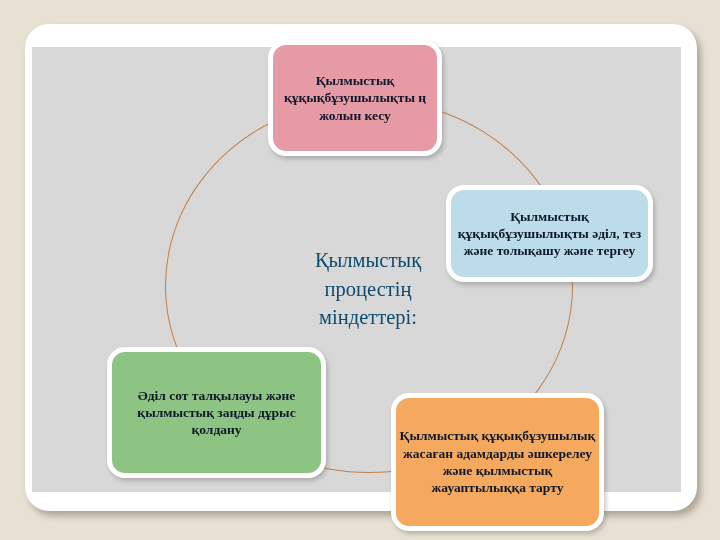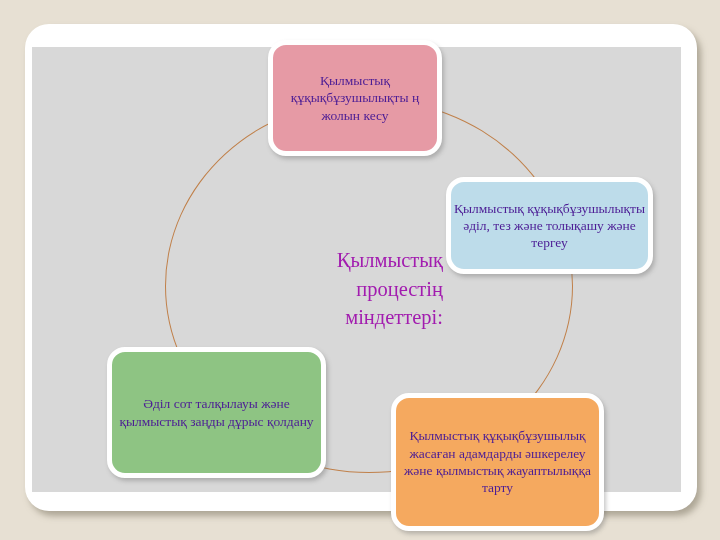--- a/index.html
+++ b/index.html
@@ -40,54 +40,55 @@
     z-index: 2;
     border: 5px solid #ffffff;
     border-radius: 18px;
     box-shadow: 2px 3px 4px rgba(95, 95, 95, 0.35);
     display: flex;
     align-items: center;
     justify-content: center;
     text-align: center;
     font-size: 13.5px;
     line-height: 1.28;
-    color: #4c1d95;
+    color: #0f172a;
     padding: 3px 2px;
     box-sizing: border-box;
+    font-weight: bold;
   }
   .node-top        { left: 268px; top: 40px;  width: 174px; height: 116px; }
   .node-right      { left: 446px; top: 177px; width: 207px; height: 97px;  }
   .node-bottomright{ left: 391px; top: 345px; width: 213px; height: 138px; }
   .node-bottomleft { left: 107px; top: 347px; width: 219px; height: 131px; }
   .node-left       { left: 57px;  top: 176px; width: 222px; height: 90px;  }
   .center-title {
     position: absolute;
     z-index: 2;
     left: 293px; top: 246px;
     width: 150px;
-    text-align: right;
+    text-align: center;
     font-size: 20.5px;
     line-height: 1.4;
-    color: #a21caf;
+    color: #0c4a6e;
   }
 </style>
 </head>
 <body>
 
 <div id="slide">
   <div class="frame"></div>
   <div class="panel"></div>
 
   <div class="cycle-ring"></div>
 
   <div class="node node-top" style="background-color: rgb(230, 154, 165);">
     <span>Қылмыстық құқықбұзушылықты ң жолын кесу</span>
   </div>
 
-  <div class="node node-right" style="background-color: rgb(189, 220, 234);">
+  <div class="node node-right" style="background-color: rgb(189, 220, 234); margin-top: 8px;">
     <span>Қылмыстық құқықбұзушылықты әділ, тез және толықашу және тергеу</span>
   </div>
 
   <div class="node node-bottomright" style="background-color: rgb(245, 169, 95); margin-top: 48px;">
     <span>Қылмыстық құқықбұзушылық жасаған адамдарды әшкерелеу және қылмыстық жауаптылыққа тарту</span>
   </div>
 
   <div class="node node-bottomleft" style="background-color: rgb(142, 196, 131); align-items: center;">
     <span>Әділ сот талқылауы және қылмыстық заңды дұрыс қолдану</span>
   </div>

